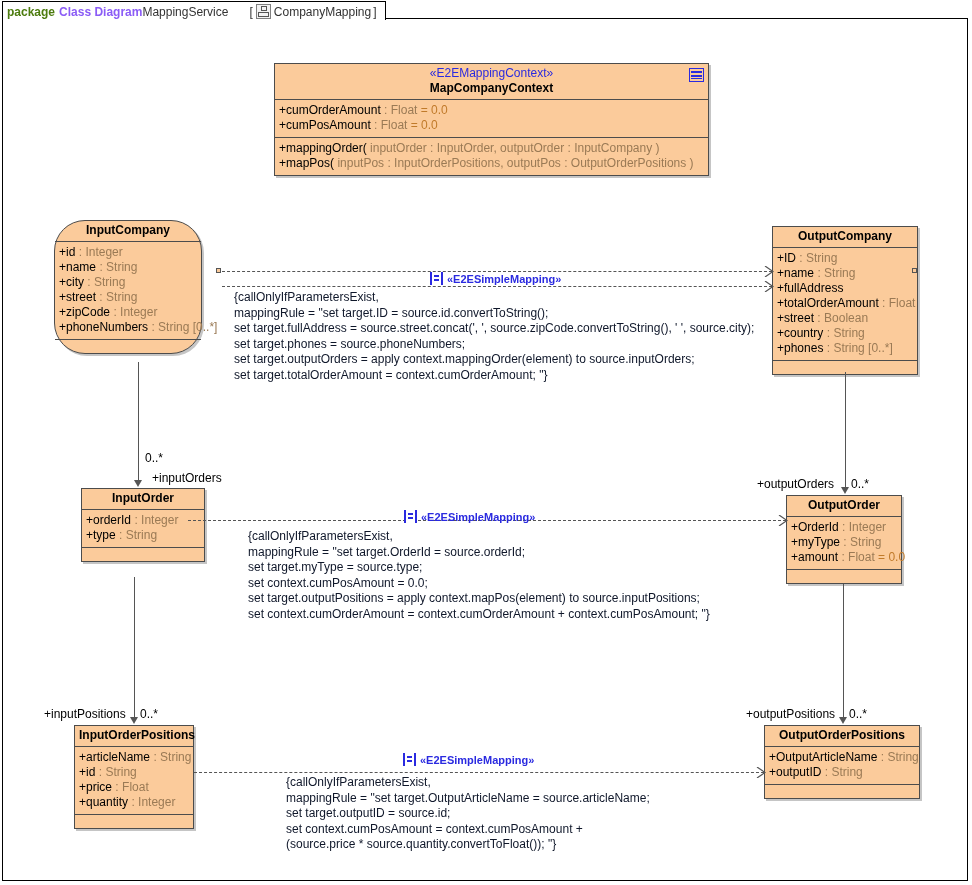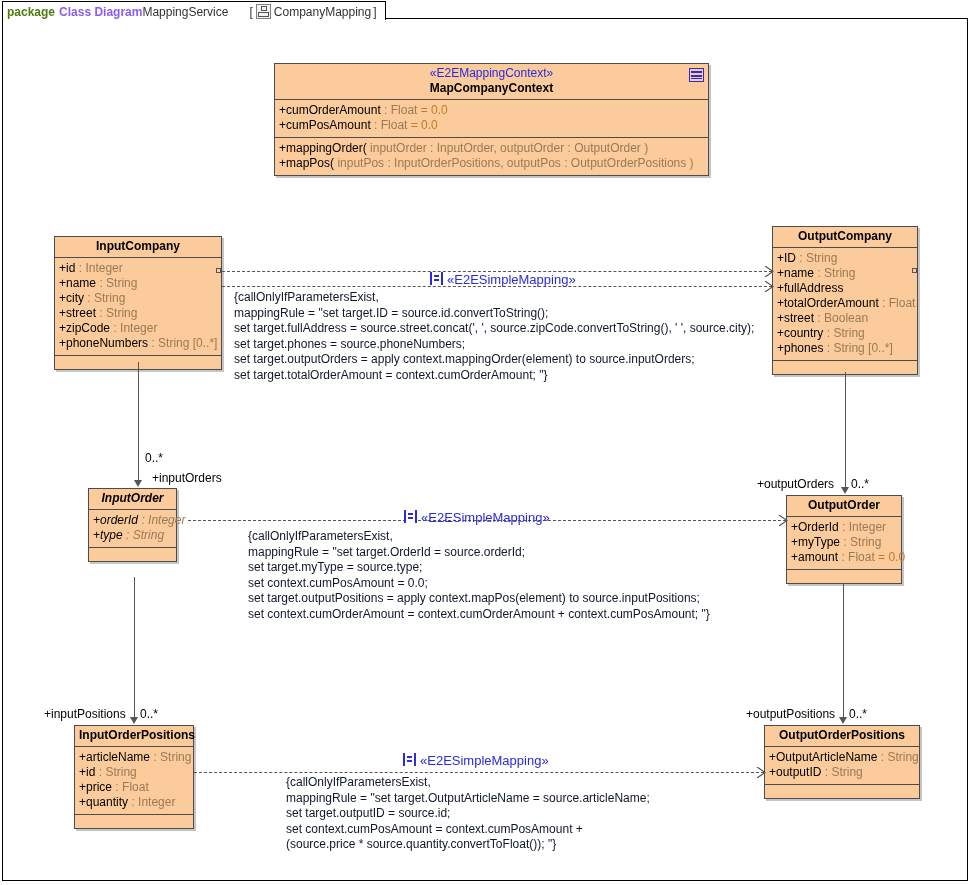--- a/index.html
+++ b/index.html
@@ -188,23 +188,24 @@
     font-size: 12px;
     color: #000;
     white-space: nowrap;
     line-height: 13px;
   }
 
   
   .maplabel {
     position: absolute;
     display: flex;
-    align-items: flex-start;
+    align-items: center;
     white-space: nowrap;
-    font-size: 13px;
+    font-size: 11px;
+    font-weight: bold;
   }
   .maplabel .st {
     color: #2a2ae0;
   }
   .map-icon {
     display: inline-block;
     position: relative;
     width: 13px;
     height: 13px;
     margin-right: 4px;
@@ -276,29 +277,29 @@
     <div class="cmp">
       <div class="feat">
         <span class="vis">+</span><span class="fname">cumOrderAmount</span><span class="ftype"> : </span><span class="ftype">Float</span><span class="fdef"> = 0.0</span>
       </div>
       <div class="feat">
         <span class="vis">+</span><span class="fname">cumPosAmount</span><span class="ftype"> : </span><span class="ftype">Float</span><span class="fdef"> = 0.0</span>
       </div>
     </div>
     <div class="cmp" style="border-bottom:none;">
       <div class="feat">
-        <span class="vis">+</span><span class="fname">mappingOrder(</span><span class="ftype"> inputOrder : InputOrder, outputOrder : OutputOrder )</span>
+        <span class="vis">+</span><span class="fname">mappingOrder(</span><span class="ftype"> inputOrder : InputOrder, outputOrder : InputCompany )</span>
       </div>
       <div class="feat">
         <span class="vis">+</span><span class="fname">mapPos(</span><span class="ftype"> inputPos : InputOrderPositions, outputPos : OutputOrderPositions )</span>
       </div>
     </div>
   </div>
 
-  <div class="uml" id="cls-inco" style="left:54px; top:236px; width:168px;">
+  <div class="uml" id="cls-inco" style="left:54px; top:220px; width:148px;border-radius:31px;">
     <div class="hdr">
       <span class="cname">InputCompany</span>
     </div>
     <div class="cmp">
       <div class="feat"><span class="vis">+</span><span class="fname">id</span><span class="ftype"> : </span><span class="ftype">Integer</span></div>
       <div class="feat"><span class="vis">+</span><span class="fname">name</span><span class="ftype"> : </span><span class="ftype">String</span></div>
       <div class="feat"><span class="vis">+</span><span class="fname">city</span><span class="ftype"> : </span><span class="ftype">String</span></div>
       <div class="feat"><span class="vis">+</span><span class="fname">street</span><span class="ftype"> : </span><span class="ftype">String</span></div>
       <div class="feat"><span class="vis">+</span><span class="fname">zipCode</span><span class="ftype"> : </span><span class="ftype">Integer</span></div>
       <div class="feat"><span class="vis">+</span><span class="fname">phoneNumbers</span><span class="ftype"> : </span><span class="ftype">String [0..*]</span></div>
@@ -317,21 +318,21 @@
       <div class="feat"><span class="vis">+</span><span class="fname">fullAddress</span></div>
       <div class="feat"><span class="vis">+</span><span class="fname">totalOrderAmount</span><span class="ftype"> : </span><span class="ftype">Float</span></div>
       <div class="feat"><span class="vis">+</span><span class="fname">street</span><span class="ftype"> : </span><span class="ftype">Boolean</span></div>
       <div class="feat"><span class="vis">+</span><span class="fname">country</span><span class="ftype"> : </span><span class="ftype">String</span></div>
       <div class="feat"><span class="vis">+</span><span class="fname">phones</span><span class="ftype"> : </span><span class="ftype">String [0..*]</span></div>
     </div>
     <div class="foot"></div>
   </div>
   <div class="port" style="left:912px; top:268px;"></div>
 
-  <div class="uml" id="cls-inord" style="left:88px; top:488px; width:89px;font-style:italic;">
+  <div class="uml" id="cls-inord" style="left:81px; top:488px; width:124px;">
     <div class="hdr">
       <span class="cname">InputOrder</span>
     </div>
     <div class="cmp">
       <div class="feat"><span class="vis">+</span><span class="fname">orderId</span><span class="ftype"> : </span><span class="ftype">Integer</span></div>
       <div class="feat"><span class="vis">+</span><span class="fname">type</span><span class="ftype"> : </span><span class="ftype">String</span></div>
     </div>
     <div class="foot"></div>
   </div>
 

